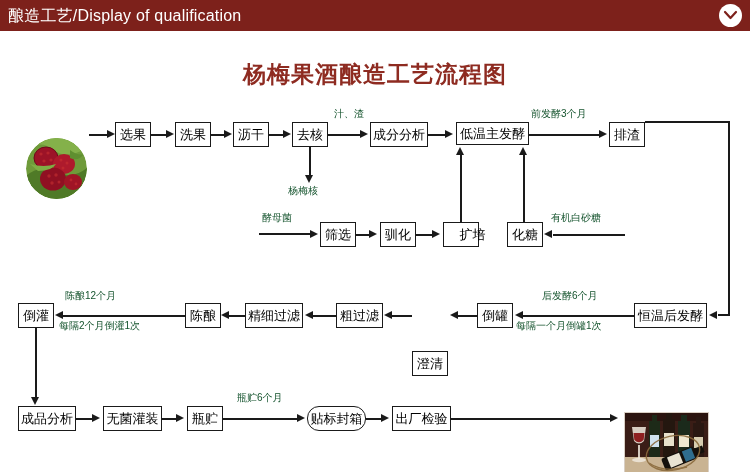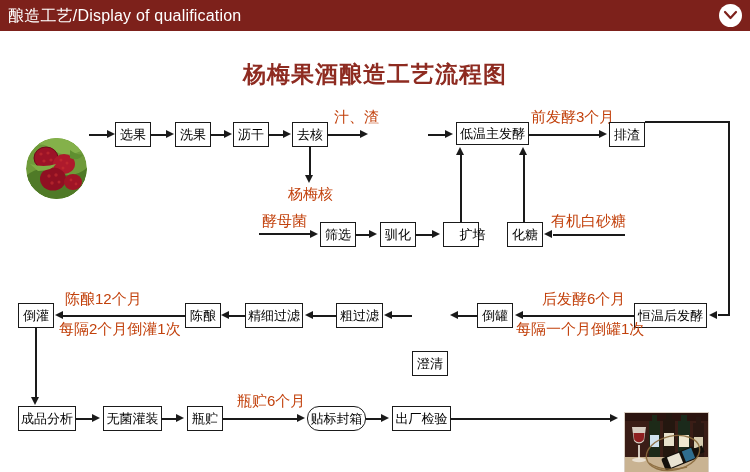--- a/index.html
+++ b/index.html
@@ -34,21 +34,21 @@
   
   .node{
     position:absolute;border:1.4px solid #1a1a1a;background:#fff;
     box-sizing:border-box;text-align:center;color:#000;
     font-size:13px;line-height:1;
     display:flex;align-items:center;justify-content:center;
     white-space:nowrap;
   }
   
   .lbl{
-    position:absolute;color:#c2410c;font-size:15px;white-space:nowrap;line-height:1;
+    position:absolute;color:#14532d;font-size:10px;white-space:nowrap;line-height:1;
   }
   
   .ln{position:absolute;background:#1a1a1a;}
   .ln.h{height:1.6px;}
   .ln.v{width:1.6px;}
   .ln.thick-h{height:2.4px;}
   .ln.thick-v{width:2.4px;}
   .arw{position:absolute;width:0;height:0;}
   .arw.r{border-top:4.5px solid transparent;border-bottom:4.5px solid transparent;border-left:8px solid #1a1a1a;}
   .arw.l{border-top:4.5px solid transparent;border-bottom:4.5px solid transparent;border-right:8px solid #1a1a1a;}
@@ -180,20 +180,23 @@
   <div class="arw r" style="left:283px;top:99px;"></div>
 
   <div class="node" style="left:292px;top:91px;width:36px;height:25px;font-family:Liberation Serif, serif;">
     <span>去核</span>
   </div>
 
   <div class="lbl" style="left:334px;top:78px;">汁、渣</div>
   <div class="ln h" style="left:328px;top:103px;width:33px;"></div>
   <div class="arw r" style="left:360px;top:99px;"></div>
 
+  <div class="node" style="left:370px;top:91px;width:58px;height:25px;">
+    <span>成分分析</span>
+  </div>
 
   <div class="ln h" style="left:428px;top:103px;width:18px;"></div>
   <div class="arw r" style="left:445px;top:99px;"></div>
 
   <div class="node" style="left:456px;top:91px;width:73px;height:23px;">
     <span>低温主发酵</span>
   </div>
 
   <div class="lbl" style="left:531px;top:78px;">前发酵3个月</div>
   <div class="ln h" style="left:529px;top:103px;width:71px;"></div>

